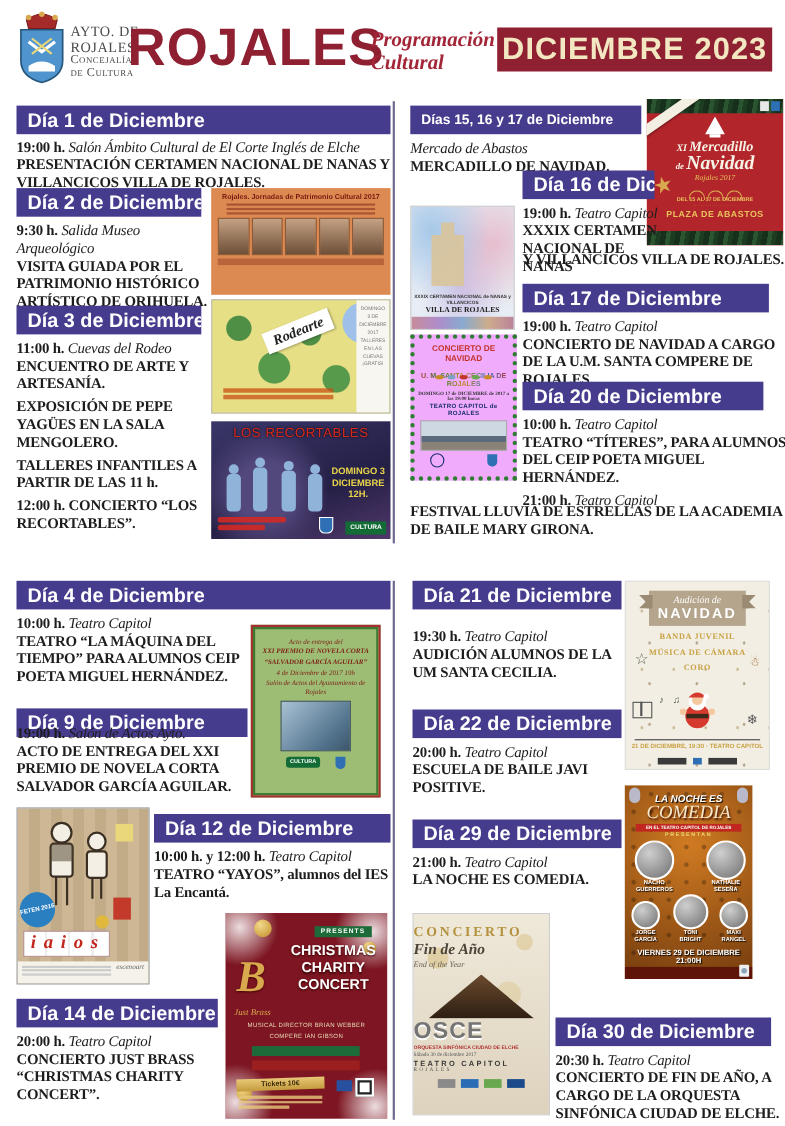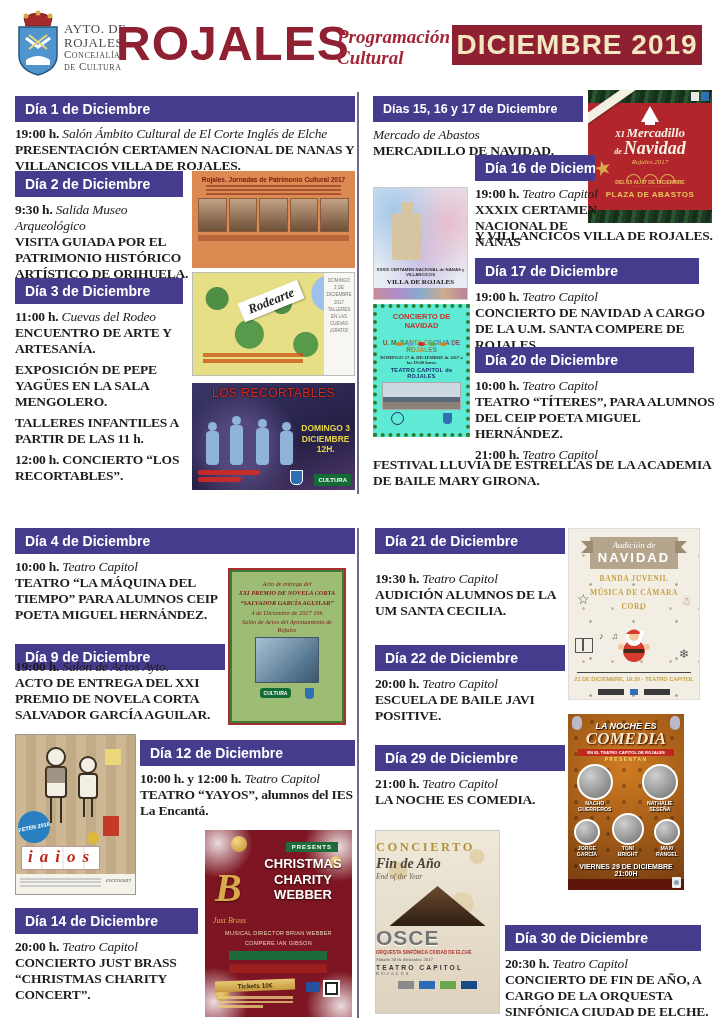--- a/index.html
+++ b/index.html
@@ -16,21 +16,21 @@
             font-size:19px;color:#a32638;line-height:1.12;}
   .month-badge{position:absolute;left:452px;top:25px;width:250px;height:40px;background:#8e2031;
                color:#f2e7c1;font-family:"Liberation Sans",sans-serif;font-weight:bold;
                font-size:28px;text-align:center;line-height:40px;letter-spacing:1px;}
 
   
   .vline{position:absolute;left:357px;width:2px;background:#6e6a8e;}
   .v1{top:92px;height:402px;} .v2{top:528px;height:490px;}
 
   .bar{position:absolute;height:26px;background:#463c8e;color:#fff;
-       font-family:"Liberation Sans",sans-serif;font-weight:bold;font-size:14px;
+       font-family:"Liberation Sans",sans-serif;font-weight:bold;font-size:18px;
        line-height:26px;padding-left:10px;box-sizing:border-box;white-space:nowrap;overflow:hidden;}
   .bar.tight{font-size:12.5px;}
 
   .txt{position:absolute;font-size:13.5px;letter-spacing:-0.2px;line-height:16px;}
   .ev{margin:0 0 5px 0;}
   .time{font-weight:bold;}
   .venue{font-style:italic;}
   .etitle{font-weight:bold;}
 
   
@@ -177,21 +177,21 @@
       radial-gradient(at 50% 65%, rgba(180,160,220,.55), transparent 60%),#e7edf4;text-align:center;}
   .cer-tower{position:absolute;left:18px;top:14px;width:30px;height:58px;background:#d9c49a;
              clip-path:polygon(0 100%,0 20%,30% 20%,30% 0,70% 0,70% 20%,100% 20%,100% 100%);opacity:.9;}
   .cer-cap1{position:absolute;left:0;bottom:22px;width:100%;font-family:"Liberation Sans",sans-serif;
             font-weight:bold;font-size:4.3px;color:#333;}
   .cer-cap2{position:absolute;left:0;bottom:13px;width:100%;font-weight:bold;font-size:7px;color:#222;}
   .cer-strip{position:absolute;left:0;bottom:0;width:100%;height:11px;
              background:linear-gradient(90deg,#c27b8a,#a77cc2,#7aa2c9,#c9a27a,#b2708a);opacity:.85;}
 
   
-  .cecilia{left:373px;top:304px;width:97px;height:133px;background:#5eead4;border:4px dotted #2e7d32;
+  .cecilia{left:373px;top:304px;width:97px;height:133px;background:#f0abfc;border:4px dotted #2e7d32;
            text-align:center;padding:2px;}
   .cec-title{font-family:"Liberation Sans",sans-serif;font-weight:bold;font-size:7.5px;color:#c4342c;margin-top:2px;}
   .cec-doodles{margin:2px 0;height:5px;}
   .cec-doodles i{display:inline-block;width:7px;height:4px;border-radius:50%;margin:0 2px;}
   .cec-doodles i:nth-child(1){background:#c98a2a;} .cec-doodles i:nth-child(2){background:#7aa2c9;}
   .cec-doodles i:nth-child(3){background:#c4342c;} .cec-doodles i:nth-child(4){background:#6aa84f;}
   .cec-doodles i:nth-child(5){background:#c98a2a;}
   .cec-name{font-family:"Liberation Sans",sans-serif;font-weight:bold;font-size:6.5px;
             background:linear-gradient(90deg,#c4342c,#2e7d32,#c98a2a,#2f6fb4,#c4342c);
             -webkit-background-clip:text;background-clip:text;color:transparent;}
@@ -232,21 +232,21 @@
 
   
   .comedia{left:568px;top:714px;width:116px;height:176px;color:#fff;text-align:center;
     background-image:radial-gradient(circle,rgba(0,0,0,.28) 1.5px,transparent 2.5px),
                      radial-gradient(circle at 50% 30%,#d07b22,#7d4210 90%);
     background-size:16px 16px,cover;}
   .co-mic{position:absolute;top:2px;width:10px;height:14px;background:#b9b9c9;border-radius:5px;}
   .co-m1{left:4px;} .co-m2{right:4px;}
   .co-t1{font-family:"Liberation Sans",sans-serif;font-weight:bold;font-style:italic;font-size:9px;
          margin-top:7px;text-shadow:1px 1px 1px #000;}
-  .co-t2{font-style:italic;font-weight:bold;font-size:17px;color:#f5e9c9;line-height:.95;text-shadow:1px 1px 2px #300;}
+  .co-t2{font-style:italic;font-weight:normal;font-size:17px;color:#f5e9c9;line-height:.95;text-shadow:1px 1px 2px #300;}
   .co-sub{margin:2px auto 1px;width:96px;background:#c0271f;font-family:"Liberation Sans",sans-serif;
           font-weight:bold;font-size:4.2px;padding:1px 0;}
   .co-pres{font-family:"Liberation Sans",sans-serif;font-weight:bold;font-size:4.8px;color:#f3d87a;
            letter-spacing:1.5px;margin-top:1px;}
   .co-row{display:flex;justify-content:center;align-items:flex-end;gap:14px;margin-top:2px;}
   .co-row2{gap:6px;margin-top:0;}
   .co-p{display:flex;flex-direction:column;align-items:center;}
   .co-face{border-radius:50%;border:2px solid #fff;background:radial-gradient(circle at 35% 30%,#cfcfcf,#6e6e6e);}
   .f-lg{width:32px;height:32px;} .f-md{width:28px;height:28px;} .f-sm{width:22px;height:22px;}
   .co-name{font-family:"Liberation Sans",sans-serif;font-weight:bold;font-size:5.2px;line-height:1.15;
@@ -300,21 +300,21 @@
     <div class="org-l1">AYTO. DE</div>
     <div class="org-l2">ROJALES</div>
     <div class="org-l3">Concejalía</div>
     <div class="org-l4">de Cultura</div>
   </div>
   <div class="main-title">ROJALES</div>
   <div class="subtitle">
     <div>Programación</div>
     <div>Cultural</div>
   </div>
-  <div class="month-badge">DICIEMBRE 2019</div>
+  <div class="month-badge">DICIEMBRE 2023</div>
 
   <div class="vline v1"></div>
   <div class="vline v2"></div>
 
   <div class="bar" style="left:15px;top:96px;width:340px">Día 1 de Diciembre</div>
   <div class="txt" style="left:15px;top:126px;width:345px">
     <p class="ev"><span class="time">19:00 h.</span> <span class="venue">Salón Ámbito Cultural de El Corte Inglés de Elche</span><br>
     <span class="etitle">PRESENTACIÓN CERTAMEN NACIONAL DE NANAS Y VILLANCICOS VILLA DE ROJALES.</span></p>
   </div>
 
@@ -454,21 +454,21 @@
     <span class="ch-snow ch-s4"></span>
     <span class="ch-bauble ch-b1"></span>
     <span class="ch-bauble ch-b2"></span>
     <span class="ch-bauble ch-b3"></span>
     <div class="ch-jb">B</div>
     <div class="ch-band">Just Brass</div>
     <div class="ch-presents">PRESENTS</div>
     <div class="ch-title">
       <div>CHRISTMAS</div>
       <div>CHARITY</div>
-      <div>WEBBER</div>
+      <div>CONCERT</div>
     </div>
     <div class="ch-line ch-l1">MUSICAL DIRECTOR BRIAN WEBBER</div>
     <div class="ch-line ch-l2">COMPERE IAN GIBSON</div>
     <div class="ch-rib ch-r1"></div>
     <div class="ch-rib ch-r2"></div>
     <div class="ch-tickets">Tickets 10€</div>
     <div class="ch-goldlines">
         <i></i>
         <i></i>
         <i style="width:60%"></i>

